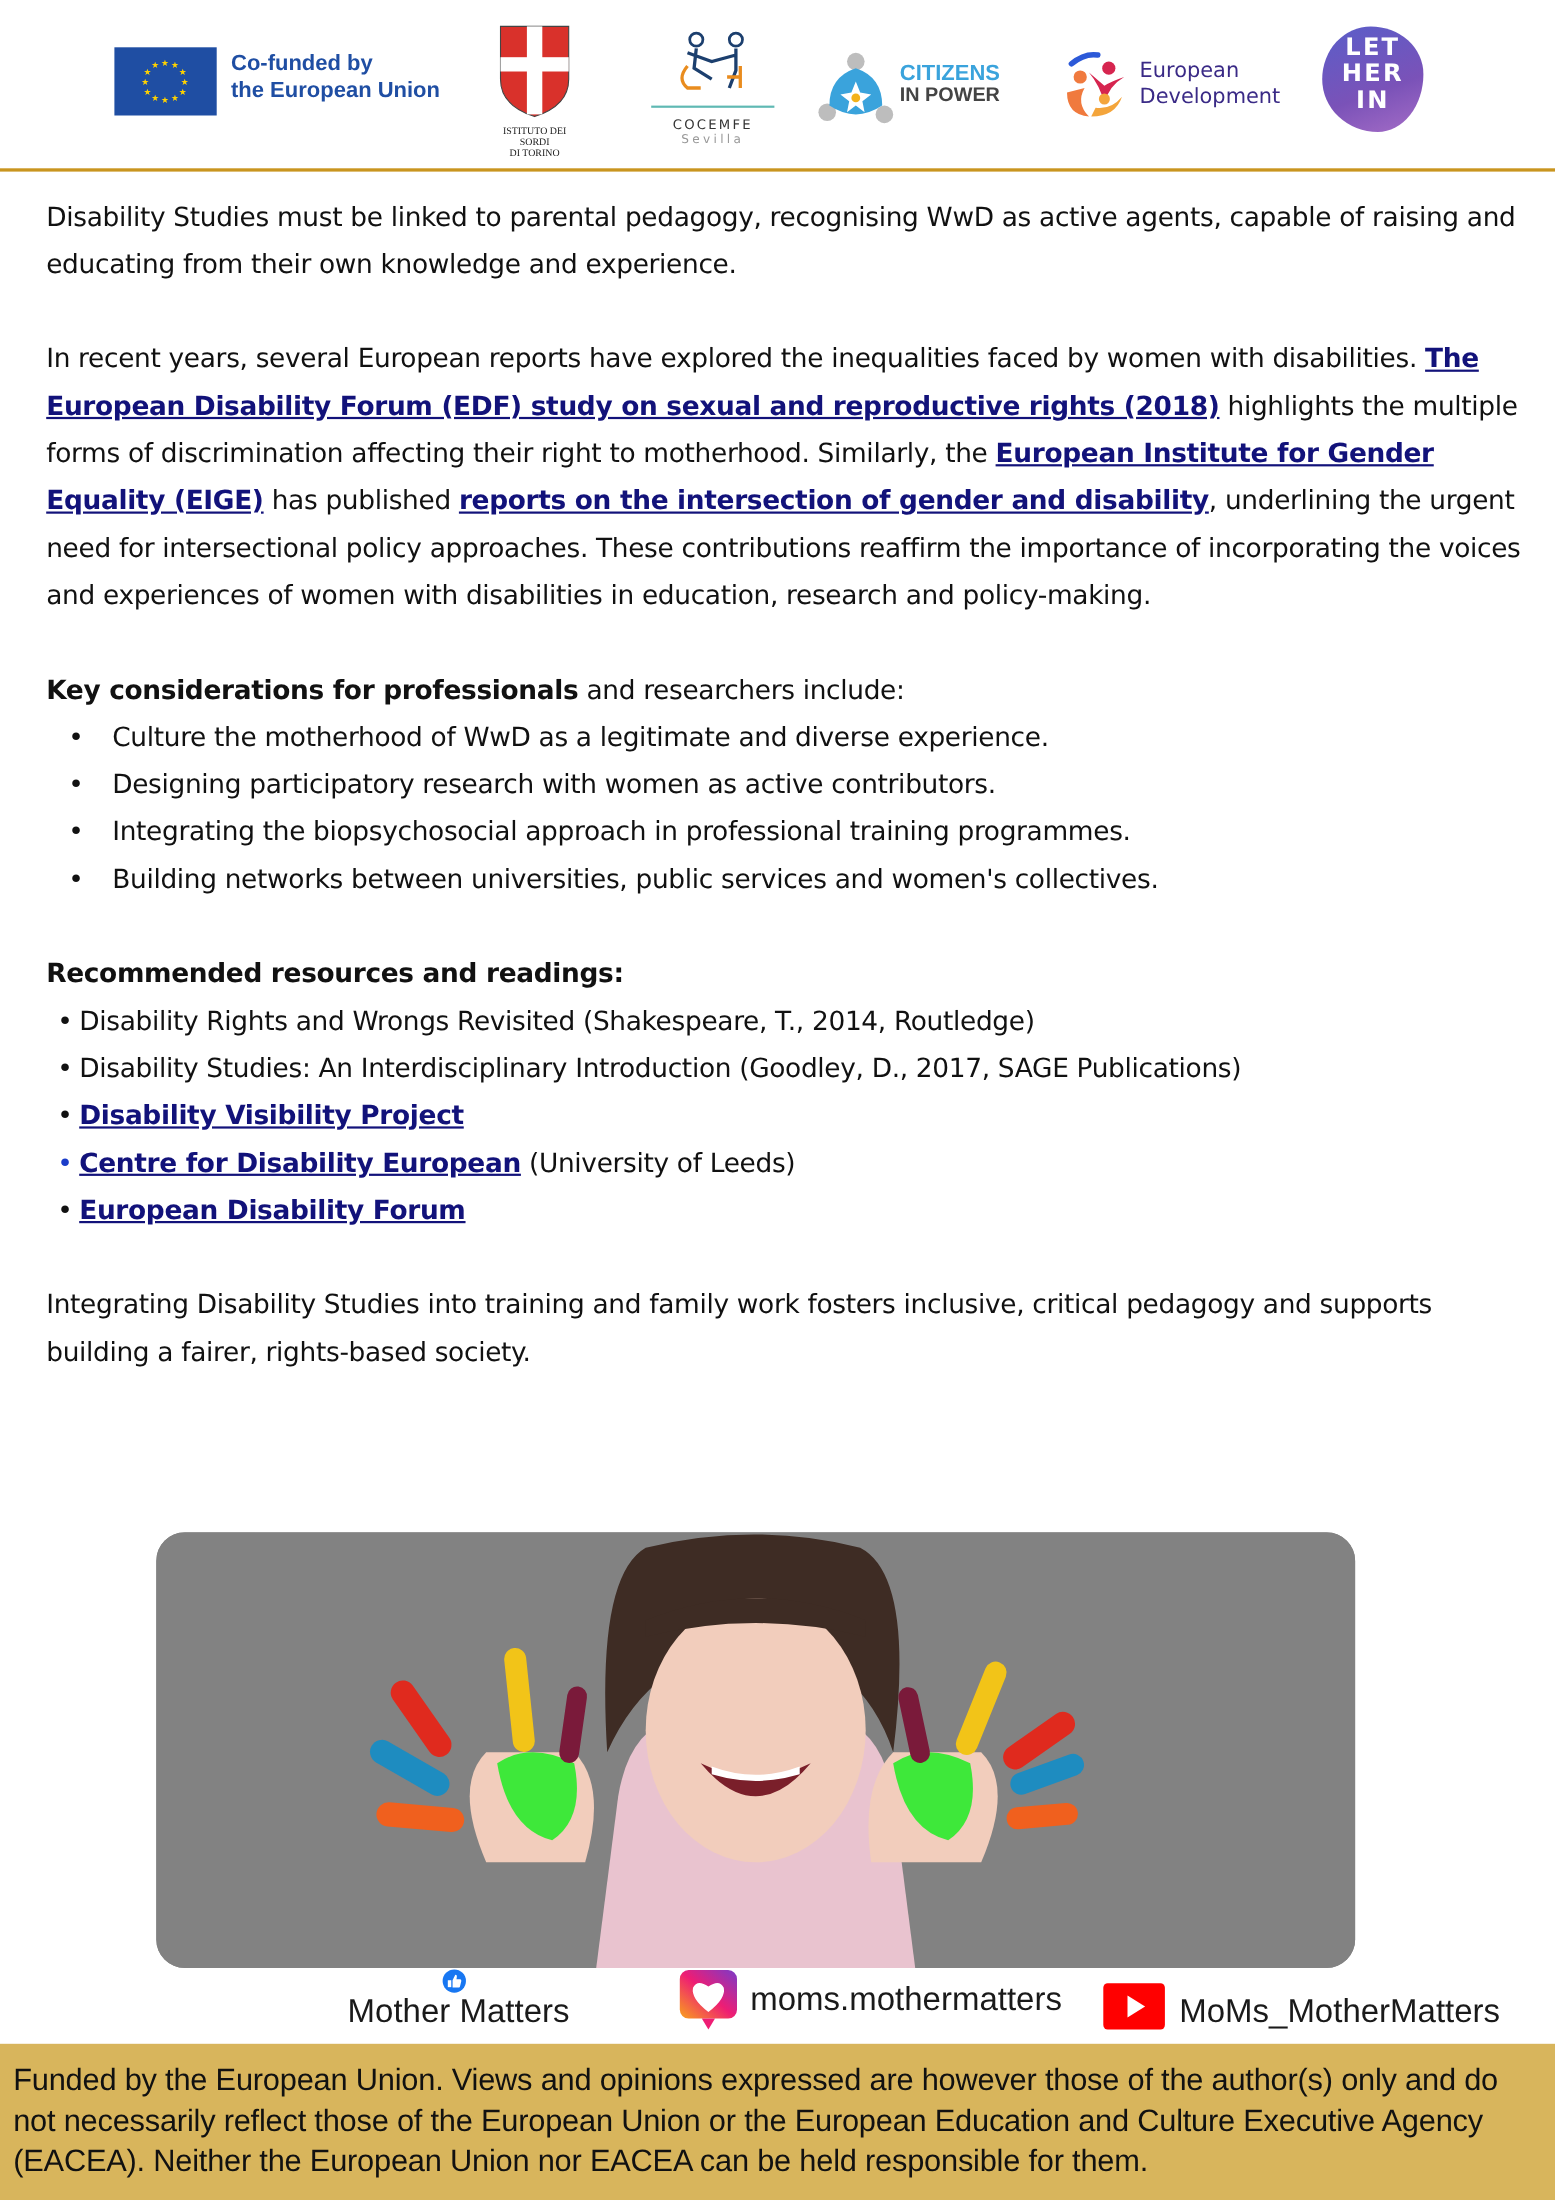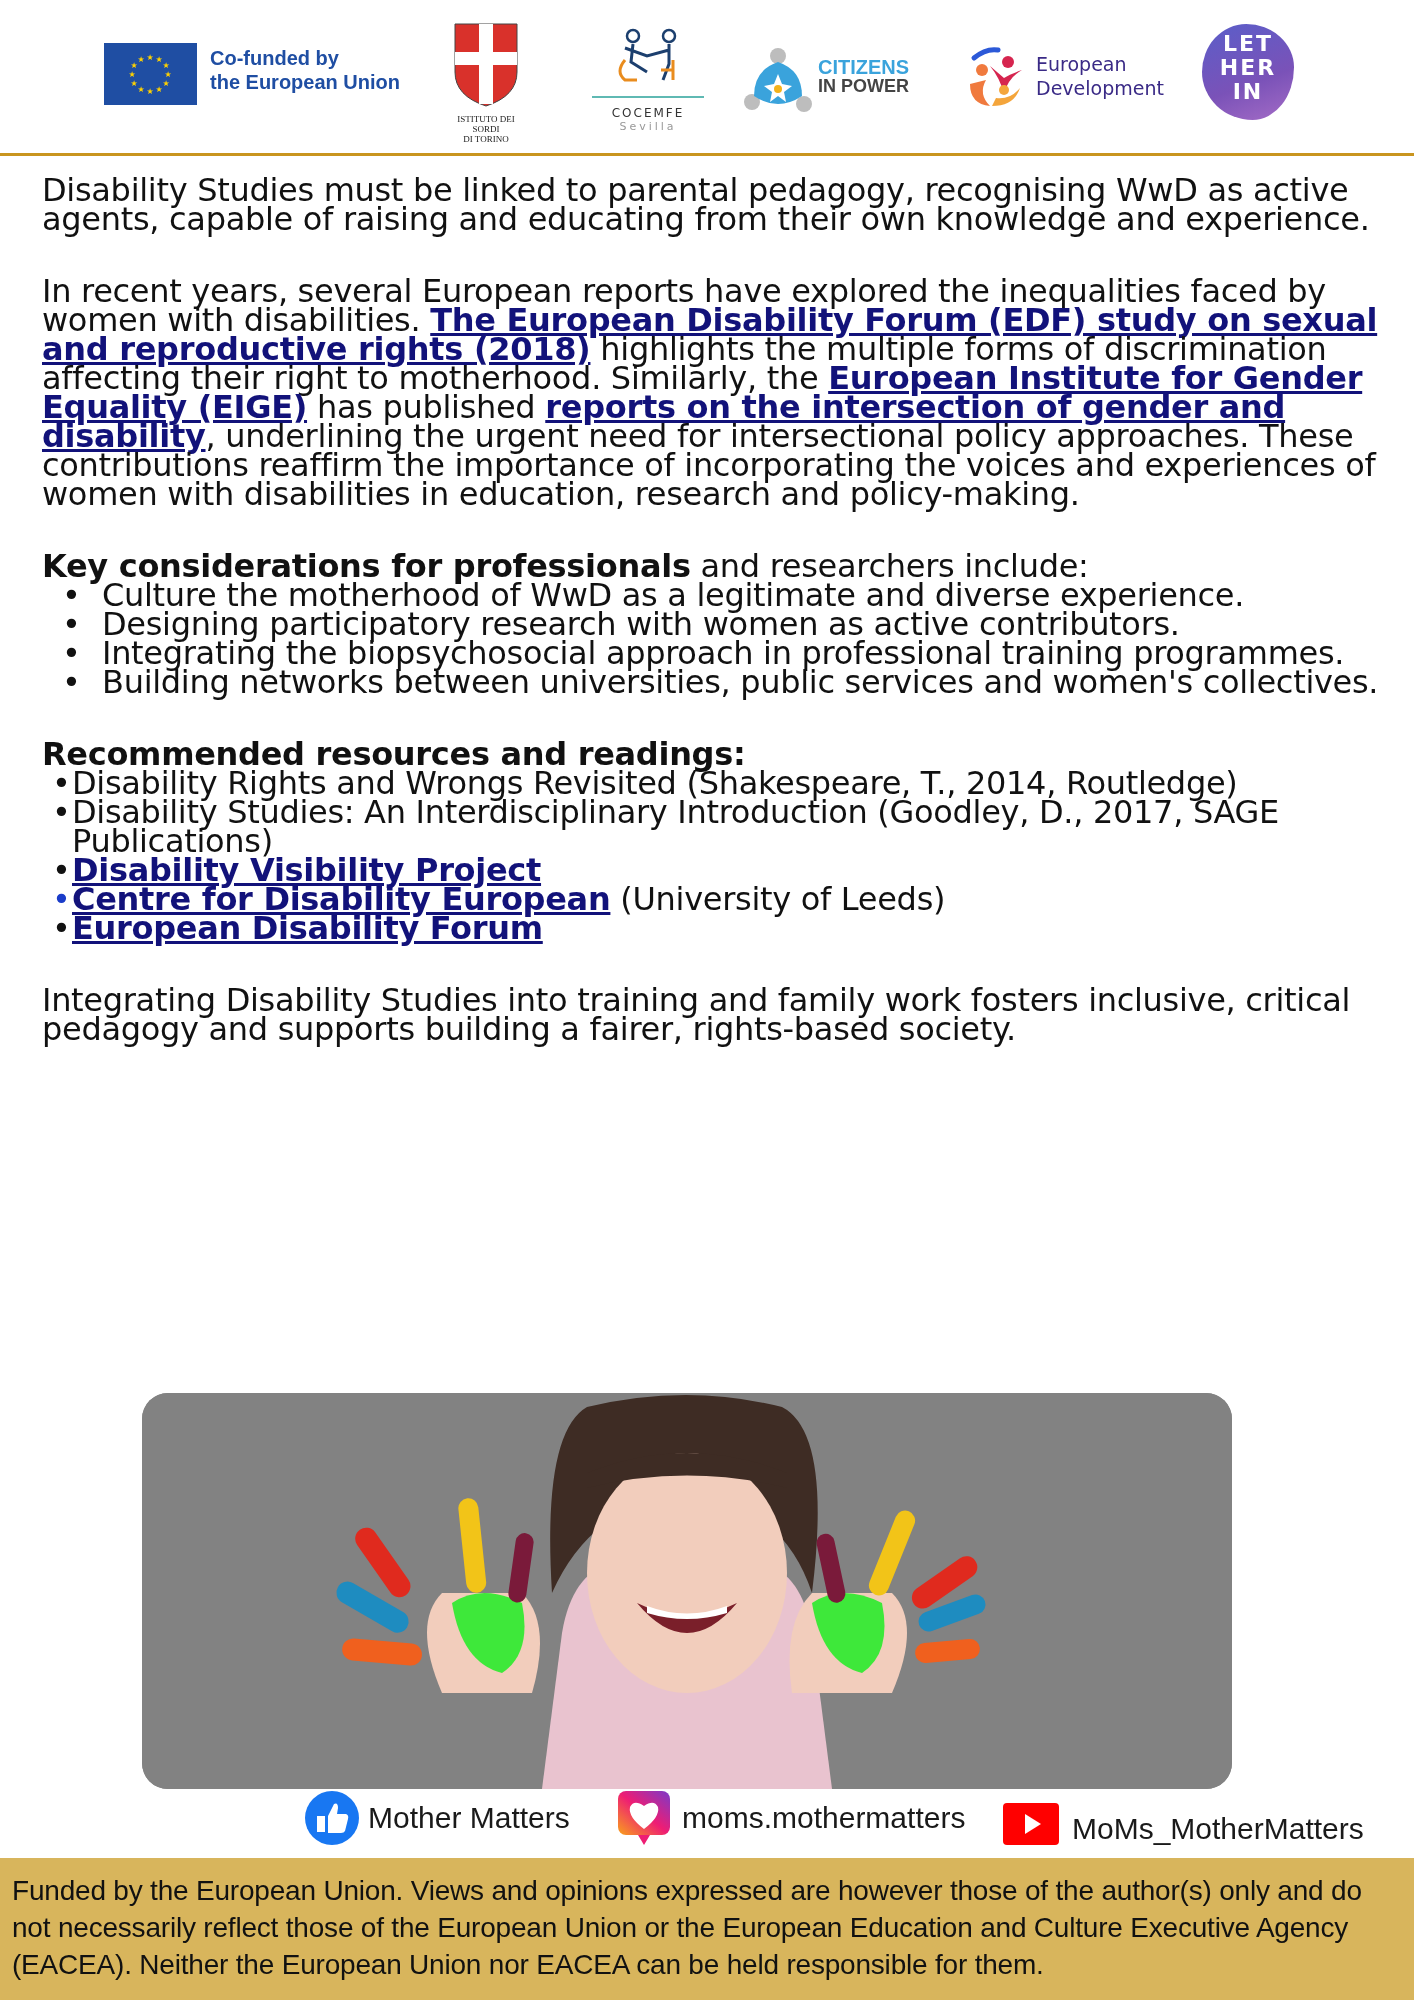--- a/index.html
+++ b/index.html
@@ -25,21 +25,21 @@
   .citizens-text { position:absolute; left:76px; top:12px; font-family:"Liberation Sans", sans-serif; font-weight:bold; font-size:20px; line-height:19px; }
   .citizens-text .c1 { color:#3aa3dc; }
   .citizens-text .c2 { color:#444; font-size:18px; }
   
   .eudev { left:964px; top:44px; width:220px; height:72px; }
   .eudev-text { position:absolute; left:72px; top:8px; font-family:"DejaVu Sans", sans-serif; font-size:19px; line-height:24px; color:#3a2a86; }
   
   .lhi { left:1202px; top:24px; width:98px; height:98px; }
   .lhi-blob { width:92px; height:96px; border-radius:48% 52% 45% 55% / 50% 45% 55% 50%; background:linear-gradient(160deg,#5a5ec9 0%,#7a52b8 60%,#a46cc6 100%); color:#fff; font-family:"DejaVu Sans", sans-serif; font-weight:bold; font-size:22px; line-height:24px; text-align:center; padding-top:8px; box-sizing:border-box; letter-spacing:2px; overflow:hidden; }
 
-  .content { position:absolute; left:42px; top:176px; width:1350px; font-size:32px; line-height:29px; font-family:"DejaVu Sans", sans-serif; color:#111; letter-spacing:-0.3px; }
+  .content { position:absolute; left:42px; top:176px; width:1350px; font-size:24px; line-height:43px; font-family:"DejaVu Sans", sans-serif; color:#111; letter-spacing:-0.3px; }
   .content p { margin:0; }
   .gap { height:43px; }
   a.lnk { color:#12127a; font-weight:bold; text-decoration:underline; }
   .bold { font-weight:bold; }
   ul.keylist { margin:0; padding:0 0 0 60px; list-style:none; }
   ul.keylist li { position:relative; }
   ul.keylist li::before { content:"•"; position:absolute; left:-40px; }
   ul.reslist { margin:0; padding:0 0 0 30px; list-style:none; }
   ul.reslist li { position:relative; }
   ul.reslist li::before { content:"•"; position:absolute; left:-20px; }
@@ -195,21 +195,21 @@
       <rect x="680" y="140" width="18" height="70" rx="9" transform="rotate(-12 690 175)" fill="#7a1a3a"></rect>
       <rect x="740" y="115" width="20" height="90" rx="10" transform="rotate(22 750 160)" fill="#f2c418"></rect>
       <rect x="790" y="150" width="22" height="75" rx="11" transform="rotate(55 800 190)" fill="#e02a1e"></rect>
       <rect x="800" y="185" width="20" height="70" rx="10" transform="rotate(70 810 220)" fill="#1e8cc0"></rect>
       <rect x="795" y="225" width="20" height="65" rx="10" transform="rotate(85 805 258)" fill="#f0601e"></rect>
     </g>
   </svg>
 </div>
 
 <div class="social">
-  <div class="soc" style="left:304px;">
+  <div class="soc" style="left:316px;flex-direction:column;">
     <svg class="ic" width="56" height="56" viewBox="0 0 56 56">
       <circle cx="28" cy="28" r="27" fill="#1877f2"></circle>
       <rect x="13" y="26" width="8" height="16" fill="#fff"></rect>
       <path d="M24 26 L30 14 Q34 12 34 18 L33 24 L42 24 Q45 25 44 29 L41 41 Q40 43 37 43 L24 43 Z" fill="#fff"></path>
     </svg>
     <span>Mother Matters</span>
   </div>
   <div class="soc" style="left:616px;">
     <svg class="ic" width="58" height="58" viewBox="0 0 58 58">
       <defs>

